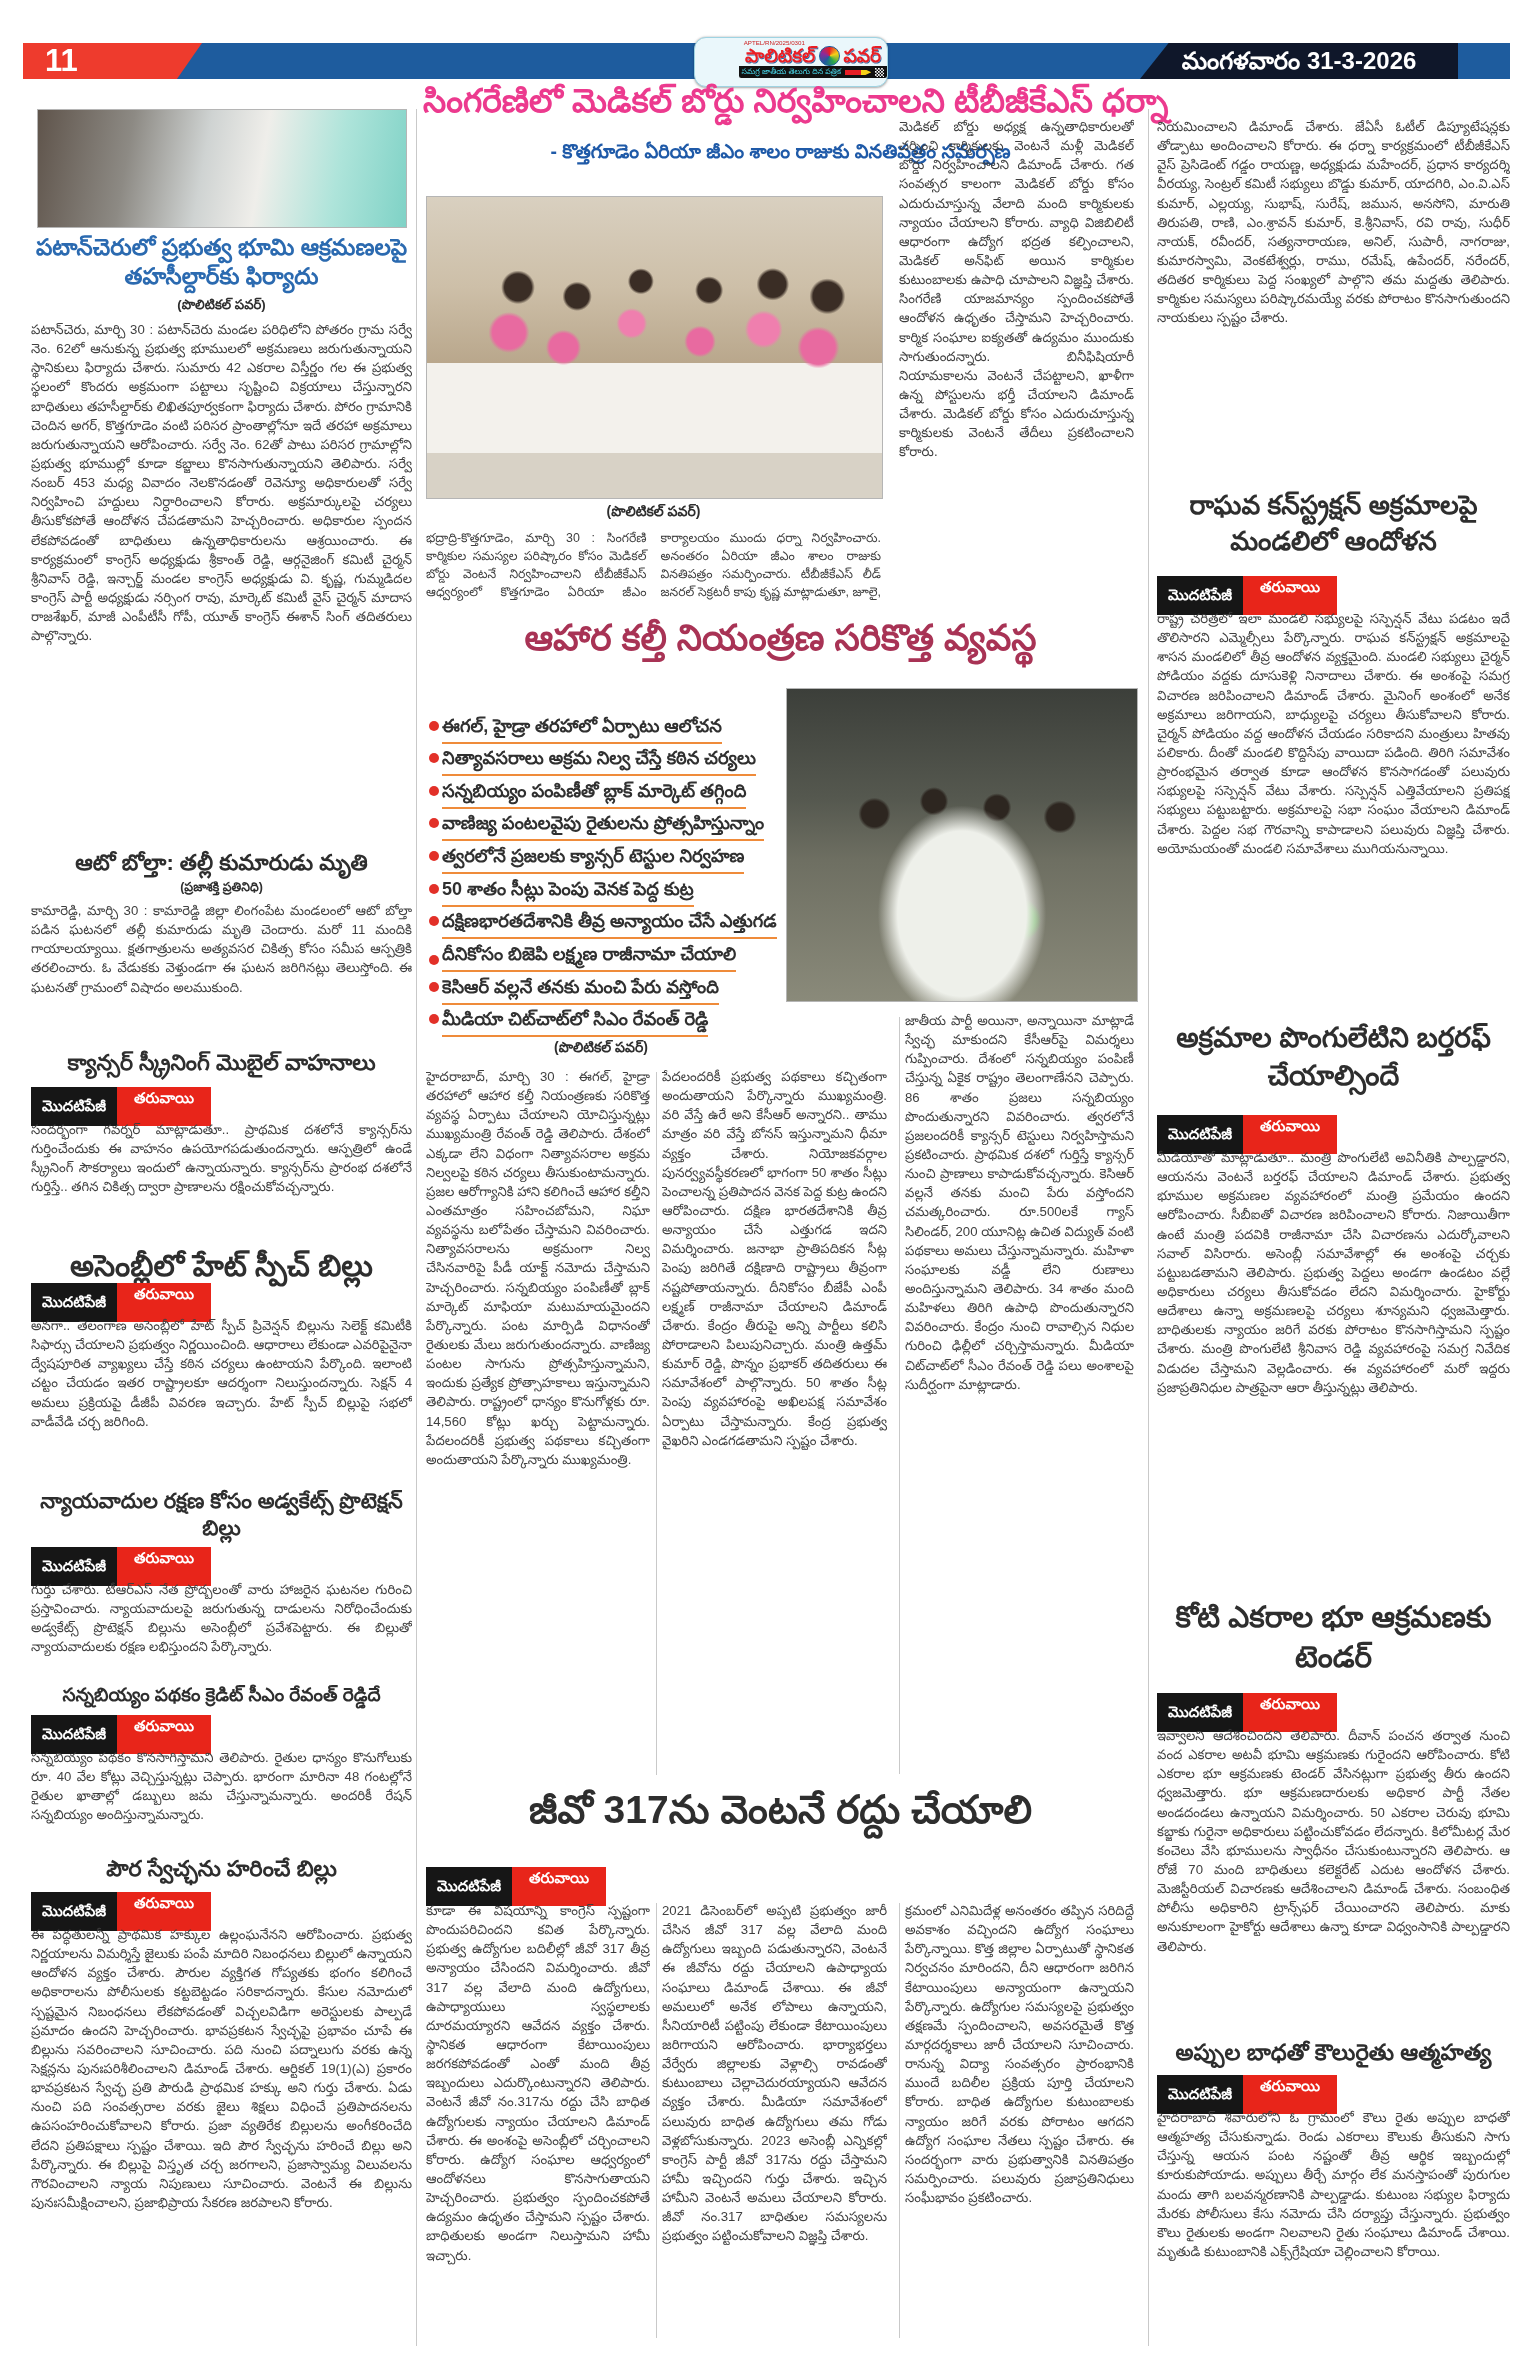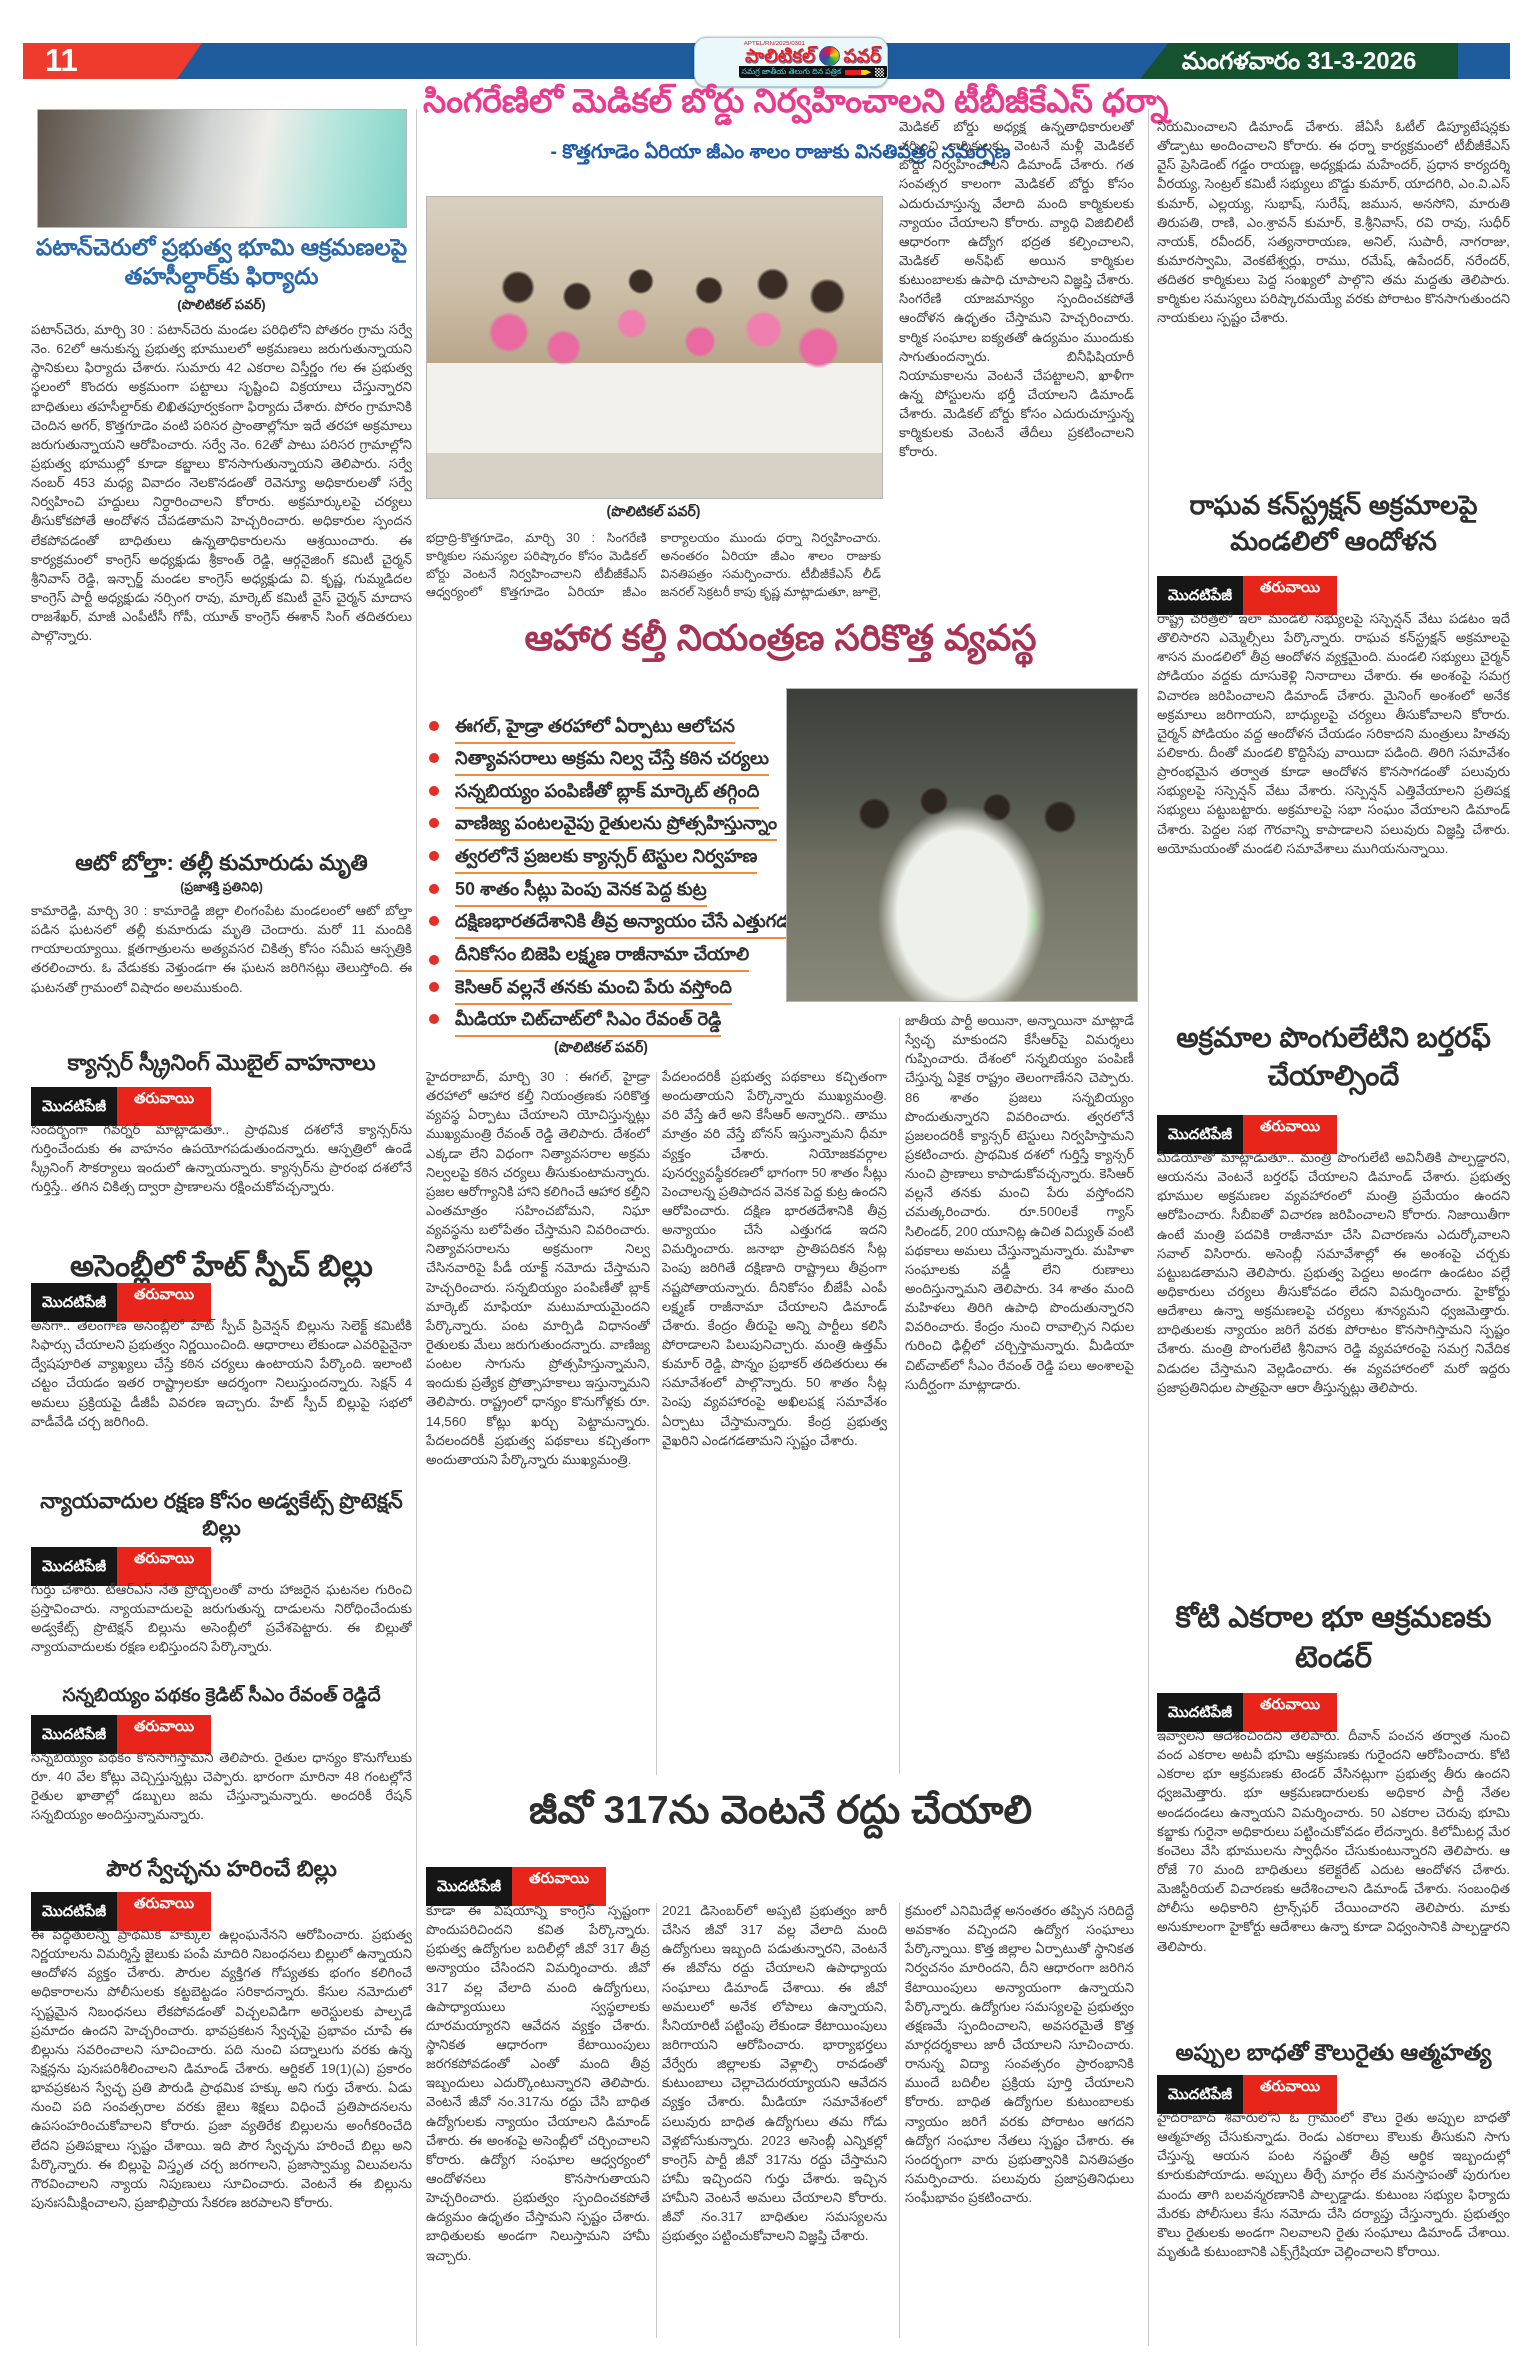--- a/index.html
+++ b/index.html
@@ -2,21 +2,21 @@
 <html style="font-size:12.4px"><head>
 <meta charset="utf-8">
 <style>
   html,body{margin:0;padding:0;background:#ffffff;}
   body{font-family:"Liberation Sans","DejaVu Sans",sans-serif;}
   #paper{position:relative;width:1541px;height:2377px;background:#ffffff;overflow:hidden;}
   .abs{position:absolute;}
   
   .hdr-blue{background:#1e5c9e;}
   .hdr-red-left{background:#ee3b2d;clip-path:polygon(0 0,100% 0,86% 100%,0 100%);}
-  .hdr-red-right{background:#14532d;clip-path:polygon(9% 0,100% 0,100% 100%,0 100%);}
+  .hdr-red-right{background:#0f172a;clip-path:polygon(9% 0,100% 0,100% 100%,0 100%);}
   .pagenum{color:#ffffff;font-size:31px;font-weight:bold;line-height:36px;}
   .hdr-date{color:#ffffff;font-size:24px;font-weight:bold;text-align:center;line-height:36px;}
   .logo-box{background:#eaf7fb;border:0.8px solid #9fd3e2;border-radius:12px;text-align:center;box-shadow:0 0.8px 2.3px rgba(0,0,0,.35);padding-left:44px;}
   .logo-reg{font-size:6.2px;color:#c22;text-align:left;padding:0.8px 0 0 4.7px;line-height:7px;}
   .logo-row{display:flex;align-items:center;justify-content:center;gap:3.9px;line-height:20px;}
   .logo-word{color:#e81e25;font-weight:bold;font-size:18.6px;text-shadow:0 0 0.8px #fff,0.8px 0.8px 0 #1e5c9e;}
   .logo-emblem{width:18.6px;height:18.6px;border-radius:50%;background:conic-gradient(#e81e25,#f7d117,#2aa84a,#1e5c9e,#8b2a9c,#e81e25);border:1.6px solid #1e5c9e;}
   .logo-strip{background:#111;color:#49d6e8;font-size:7.8px;line-height:11.7px;display:flex;align-items:center;justify-content:center;gap:3.9px;border-radius:0 0 2.3px 2.3px;}
   .logo-pen{width:26.4px;height:5.4px;background:linear-gradient(90deg,#e81e25 60%,#f7d117 60%);clip-path:polygon(0 0,78% 0,100% 50%,78% 100%,0 100%);}
   .logo-qr{width:9.3px;height:9.3px;background:repeating-conic-gradient(#000 0 25%,#fff 0 50%);background-size:3.1px 3.1px;}
@@ -28,21 +28,21 @@
   .h-blue{color:#2b6ab0;font-weight:bold;text-align:center;}
   
   .bodytx{color:#3f3f3f;font-size:13.2px;line-height:1.45;text-align:justify;overflow:hidden;}
   .byline{color:#2e2e2e;font-weight:bold;text-align:center;font-size:14px;}
   .two-col{column-count:2;column-gap:14px;}
   
   .tagbar{display:inline-flex;font-size:14.8px;font-weight:bold;line-height:23px;}
   .tag-black{background:#161616;color:#fff;padding:8px 11px;}
   .tag-red{background:#e8251a;color:#fff;padding:0 17px;}
   
-  .bullet{position:absolute;display:flex;align-items:flex-start;gap:16px;}
+  .bullet{position:absolute;display:flex;align-items:flex-start;gap:3px;}
   .dot{width:10px;height:10px;border-radius:50%;background:#e23028;margin-top:6.2px;flex:0 0 auto;}
   .btext{font-size:18px;font-weight:bold;color:#303030;line-height:22px;border-bottom:2.3px solid #ef8b3a;padding-bottom:4.7px;white-space:nowrap;}
   
   .photo{border:0.8px solid #b5b5b5;}
   .photo-left{background:linear-gradient(100deg,#5f544b 0%,#8d8a84 25%,#cfd3d2 45%,#efeeea 60%,#aee4da 80%,#7fd2c6 100%);}
   .photo-lead{background:linear-gradient(180deg,#d9d0c0 0%,#cdbfa8 30%,#b9a78c 55%,#8d7c66 100%);}
   .photo-lead:before{content:"";position:absolute;inset:0;background:radial-gradient(circle at 18% 45%,#e86aa0 0 4%,transparent 5%),radial-gradient(circle at 30% 50%,#e86aa0 0 4%,transparent 5%),radial-gradient(circle at 45% 42%,#ef7fae 0 4%,transparent 5%),radial-gradient(circle at 60% 48%,#e86aa0 0 4%,transparent 5%),radial-gradient(circle at 74% 44%,#ef7fae 0 4%,transparent 5%),radial-gradient(circle at 86% 50%,#e86aa0 0 4%,transparent 5%),radial-gradient(circle at 20% 30%,#3a2d25 0 3.2%,transparent 4%),radial-gradient(circle at 33% 33%,#3a2d25 0 3.2%,transparent 4%),radial-gradient(circle at 47% 28%,#3a2d25 0 3.2%,transparent 4%),radial-gradient(circle at 62% 31%,#3a2d25 0 3.2%,transparent 4%),radial-gradient(circle at 76% 29%,#3a2d25 0 3.2%,transparent 4%),radial-gradient(circle at 88% 33%,#3a2d25 0 3.2%,transparent 4%),linear-gradient(180deg,transparent 55%,#f3f1ec 55% 85%,#d8d2c6 85%);}
   .photo-food{background:linear-gradient(180deg,#3c3f3a 0%,#55584f 35%,#6e6f62 55%,#8a8a7a 100%);}
   .photo-food:before{content:"";position:absolute;inset:0;background:radial-gradient(ellipse at 50% 72%,#eef0ea 0 26%,transparent 34%),radial-gradient(ellipse at 38% 70%,#5fae52 0 5%,transparent 7%),radial-gradient(ellipse at 56% 66%,#5fae52 0 5%,transparent 7%),radial-gradient(ellipse at 66% 74%,#5fae52 0 5%,transparent 7%),radial-gradient(circle at 25% 40%,#2d2620 0 4%,transparent 5%),radial-gradient(circle at 42% 36%,#2d2620 0 4%,transparent 5%),radial-gradient(circle at 60% 38%,#2d2620 0 4%,transparent 5%),radial-gradient(circle at 78% 41%,#2d2620 0 4%,transparent 5%);}
   .vrule{background:#c9c9c9;width:0.8px;}

